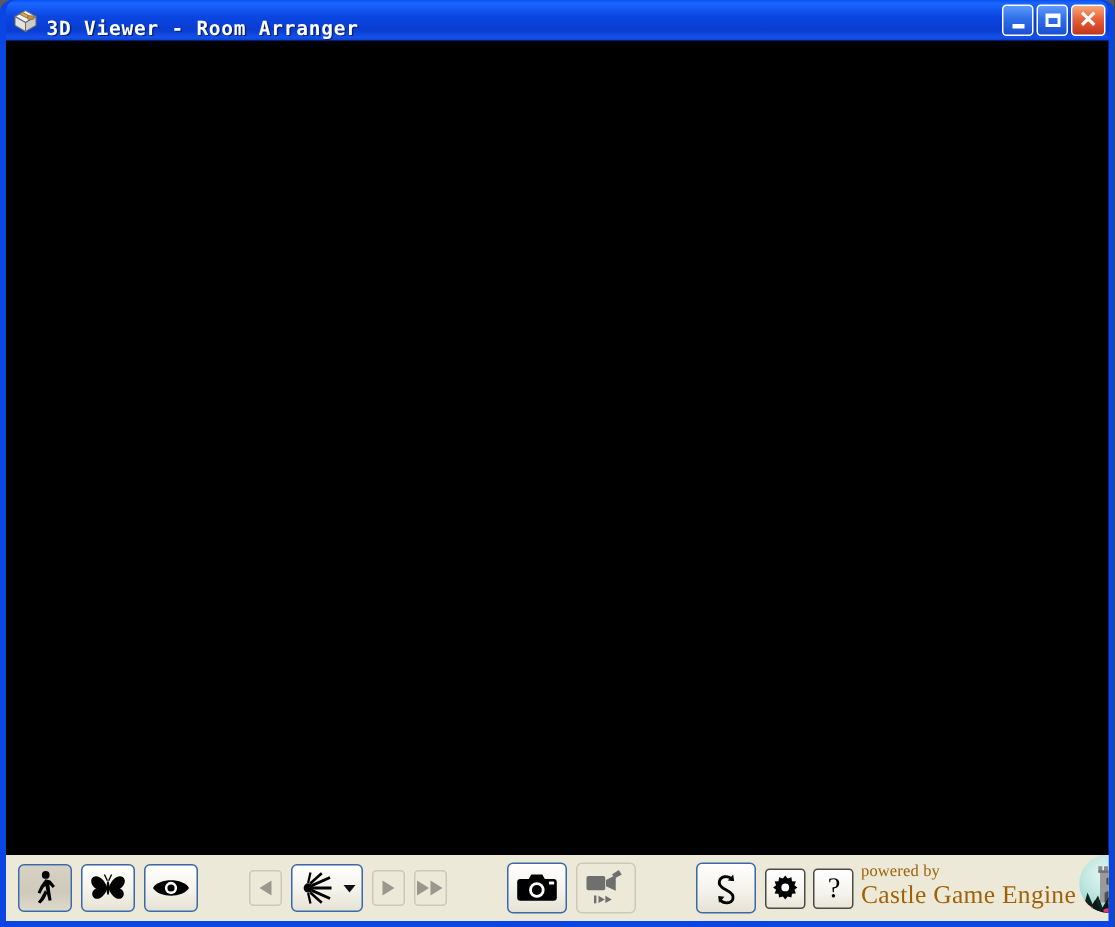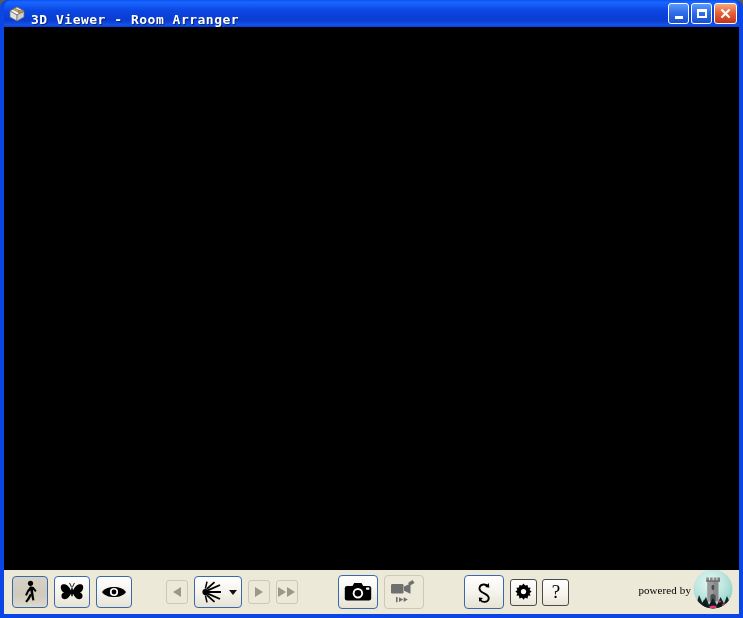--- a/index.html
+++ b/index.html
@@ -202,21 +202,21 @@
     margin-left: auto;
     display: flex;
     align-items: center;
     height: 44px;
     padding-right: 0px;
     flex: 0 0 auto;
   }
   #brand-text {
     text-align: left;
     font-family: "Liberation Serif", serif;
-    color: #000000;
+    color: #a16207;
     line-height: 1.05;
     padding-bottom: 2px;
   }
   #brand-powered {
     font-size: 11px;
     display: block;
     letter-spacing: 0.1px;
   }
   #brand-name {
     font-size: 17px;
@@ -390,20 +390,21 @@
       <span>
         <svg class="icon-svg" width="16" height="20" viewBox="0 0 16 20">
           <text x="8" y="16" font-family="Liberation Serif, serif" font-size="19" font-weight="normal" fill="#000" text-anchor="middle">?</text>
         </svg>
       </span>
     </div>
 
     <div id="branding">
       <div id="brand-text">
         <span id="brand-powered">powered by</span>
+        <span id="brand-name">Castle Game Engine</span>
       </div>
       <div id="brand-logo">
         <svg class="icon-svg" width="52" height="46" viewBox="0 0 52 46">
           <defs>
             <radialGradient id="cgeCircle" cx="42%" cy="34%" r="68%">
               <stop offset="0%" stop-color="#e4f6f3"></stop>
               <stop offset="55%" stop-color="#bfe6e0"></stop>
               <stop offset="100%" stop-color="#8fd0c8"></stop>
             </radialGradient>
             <clipPath id="cgeClip">

